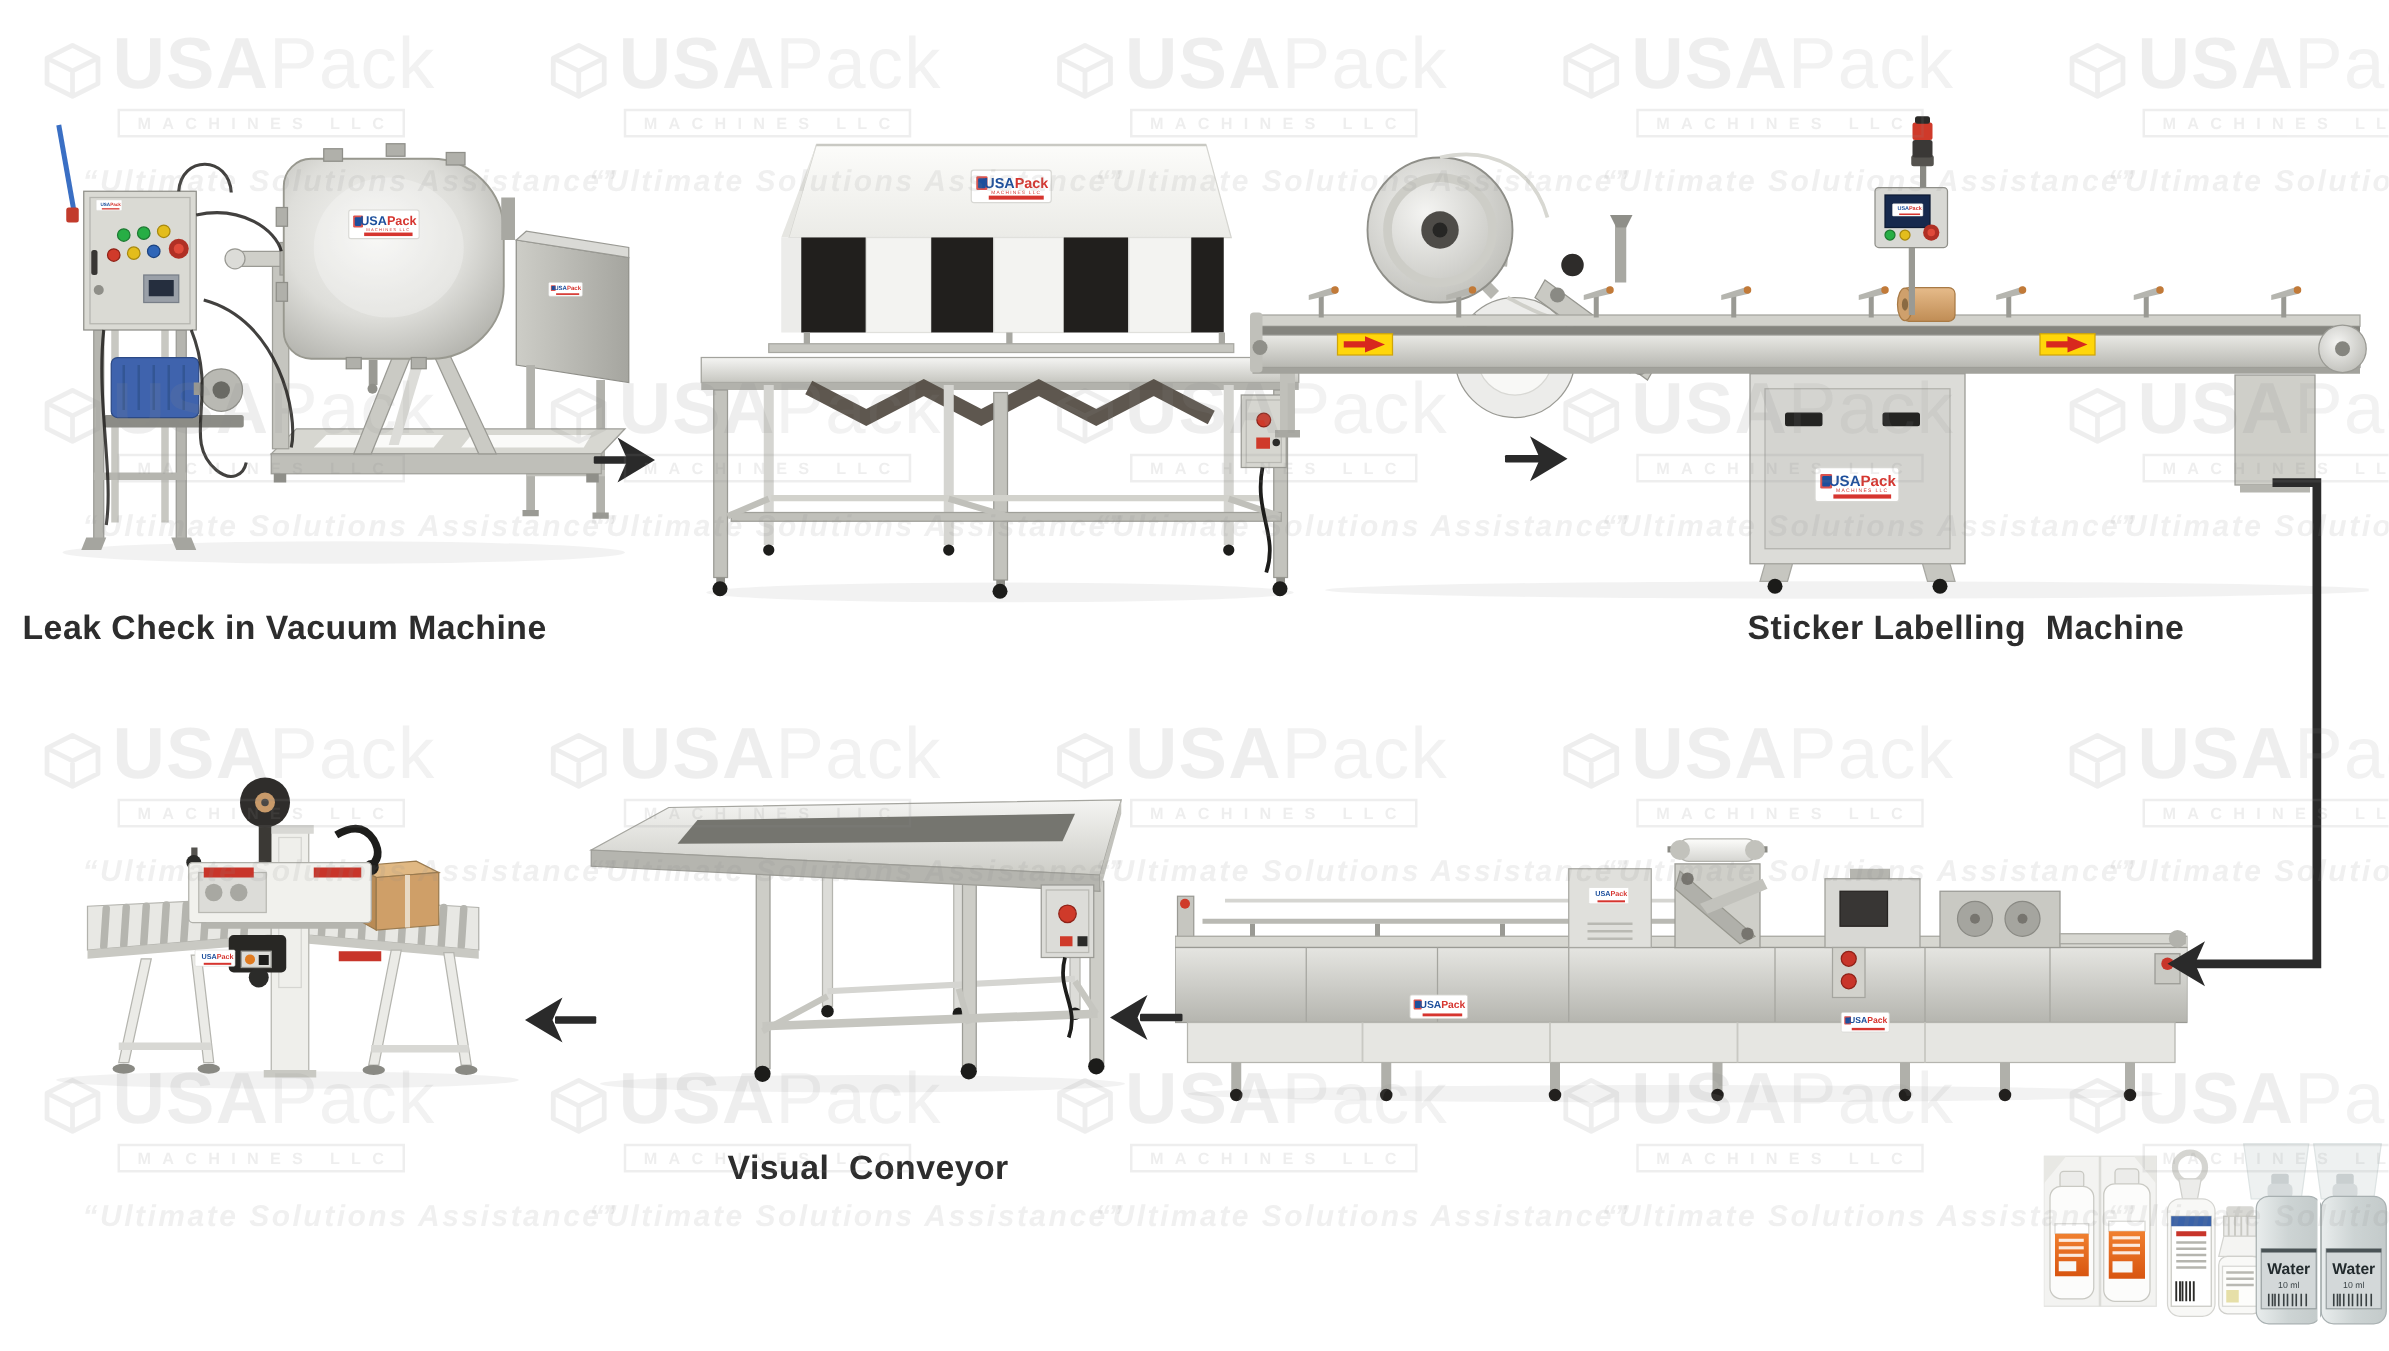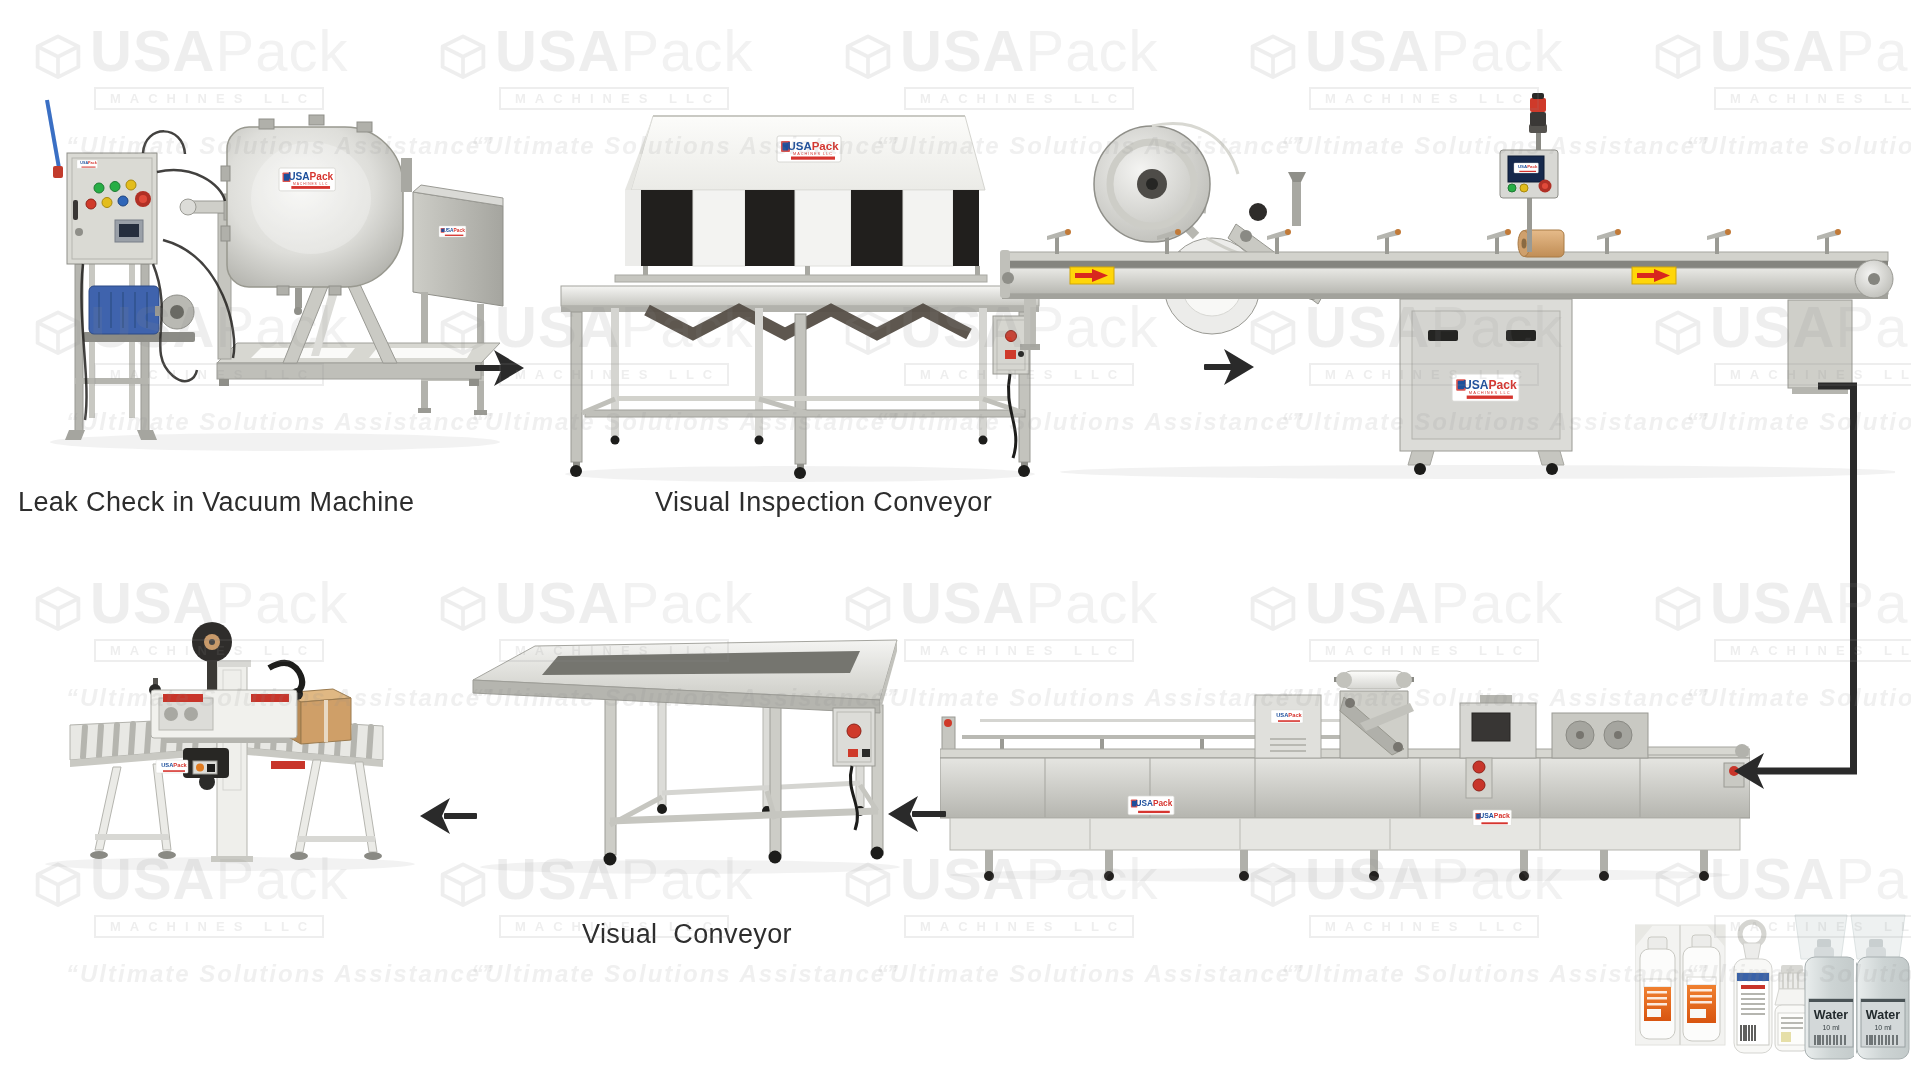--- a/index.html
+++ b/index.html
@@ -2,21 +2,21 @@
 <html><head>
 <meta charset="utf-8">
 <style>
   * { margin:0; padding:0; box-sizing:border-box; }
   html,body { width:1911px; height:1081px; background:#ffffff; overflow:hidden; }
   body { font-family:"Liberation Sans", sans-serif; position:relative; }
   .stage { position:absolute; left:0; top:0; width:1911px; height:1081px; background:#fff; }
   .machine { position:absolute; z-index:2; }
   .machine svg { display:block; }
   .arrows { position:absolute; left:0; top:0; z-index:3; pointer-events:none; }
-  .station-label { position:absolute; z-index:4; font-weight:400; font-size:27px;
+  .station-label { position:absolute; z-index:4; font-weight:700; font-size:27px;
                    letter-spacing:.4px; color:#2d2d2d; white-space:pre; }
   
   .watermark-layer { position:absolute; left:0; top:0; width:1911px; height:1081px;
                      z-index:6; pointer-events:none; overflow:hidden; }
   .wm-unit { position:absolute; width:350px; color:#8b8b8b; opacity:.14; line-height:1; }
   .wm-cube { position:absolute; left:0; top:8px; width:56px; height:56px; }
   .wm-brand { display:block; margin-left:60px; font-size:58px; letter-spacing:1px; white-space:nowrap; }
   .wm-usa  { font-weight:800; }
   .wm-pack { font-weight:400; opacity:.8; }
   .wm-sub  { display:inline-block; margin:7px 0 0 64px; font-size:13px; font-weight:700;
@@ -746,21 +746,21 @@
       <rect x="912" y="811" width="34" height="6" rx="1"></rect>
       <polygon points="888,814 918,796 910,814 918,832"></polygon>
     </g>
     <g fill="#2a2a2a">
       <rect x="444" y="813" width="33" height="6" rx="1"></rect>
       <polygon points="420,816 450,798 442,816 450,834"></polygon>
     </g>
   </svg>
 
   <div class="station-label" style="left:18px;top:487px">Leak Check in Vacuum Machine</div>
-  <div class="station-label" style="left:655px;top:487px">Visual Inspection Conveyor</div>
+  <div class="station-label" style="left:1398px;top:487px">Sticker Labelling  Machine</div>
   <div class="station-label" style="left:582px;top:919px">Visual  Conveyor</div>
 
   <div class="watermark-layer">
       <div class="wm-unit" style="left: 30px; top: 22px;"><svg class="wm-cube" viewBox="0 0 44 44">
           <path d="M22,5 L38,13 L22,21 L6,13 Z M6,13 V29 L22,37 V21 M38,13 V29 L22,37 M22,21 V37" fill="none" stroke="currentColor" stroke-width="3" stroke-linejoin="round"></path>
         </svg><span class="wm-brand"><span class="wm-usa">USA</span><span class="wm-pack">Pack</span></span><span class="wm-sub">MACHINES LLC</span><span class="wm-tag">“Ultimate Solutions Assistance”</span></div>
       <div class="wm-unit" style="left: 435px; top: 22px;"><svg class="wm-cube" viewBox="0 0 44 44">
           <path d="M22,5 L38,13 L22,21 L6,13 Z M6,13 V29 L22,37 V21 M38,13 V29 L22,37 M22,21 V37" fill="none" stroke="currentColor" stroke-width="3" stroke-linejoin="round"></path>
         </svg><span class="wm-brand"><span class="wm-usa">USA</span><span class="wm-pack">Pack</span></span><span class="wm-sub">MACHINES LLC</span><span class="wm-tag">“Ultimate Solutions Assistance”</span></div>
       <div class="wm-unit" style="left: 840px; top: 22px;"><svg class="wm-cube" viewBox="0 0 44 44">

